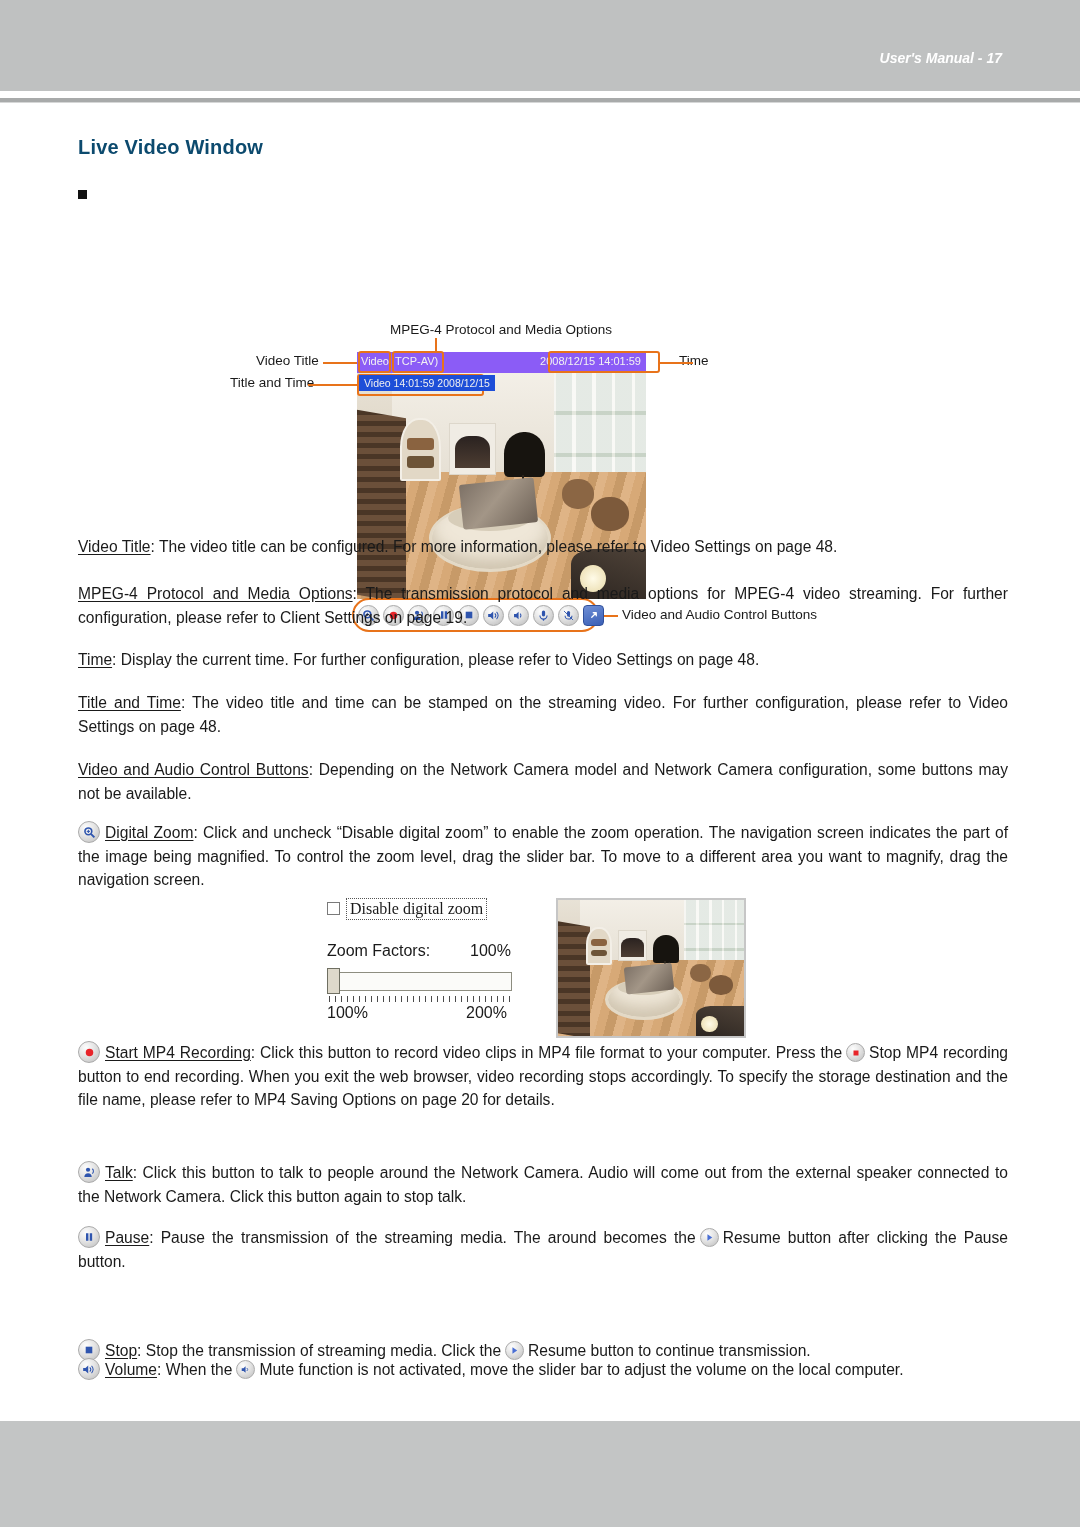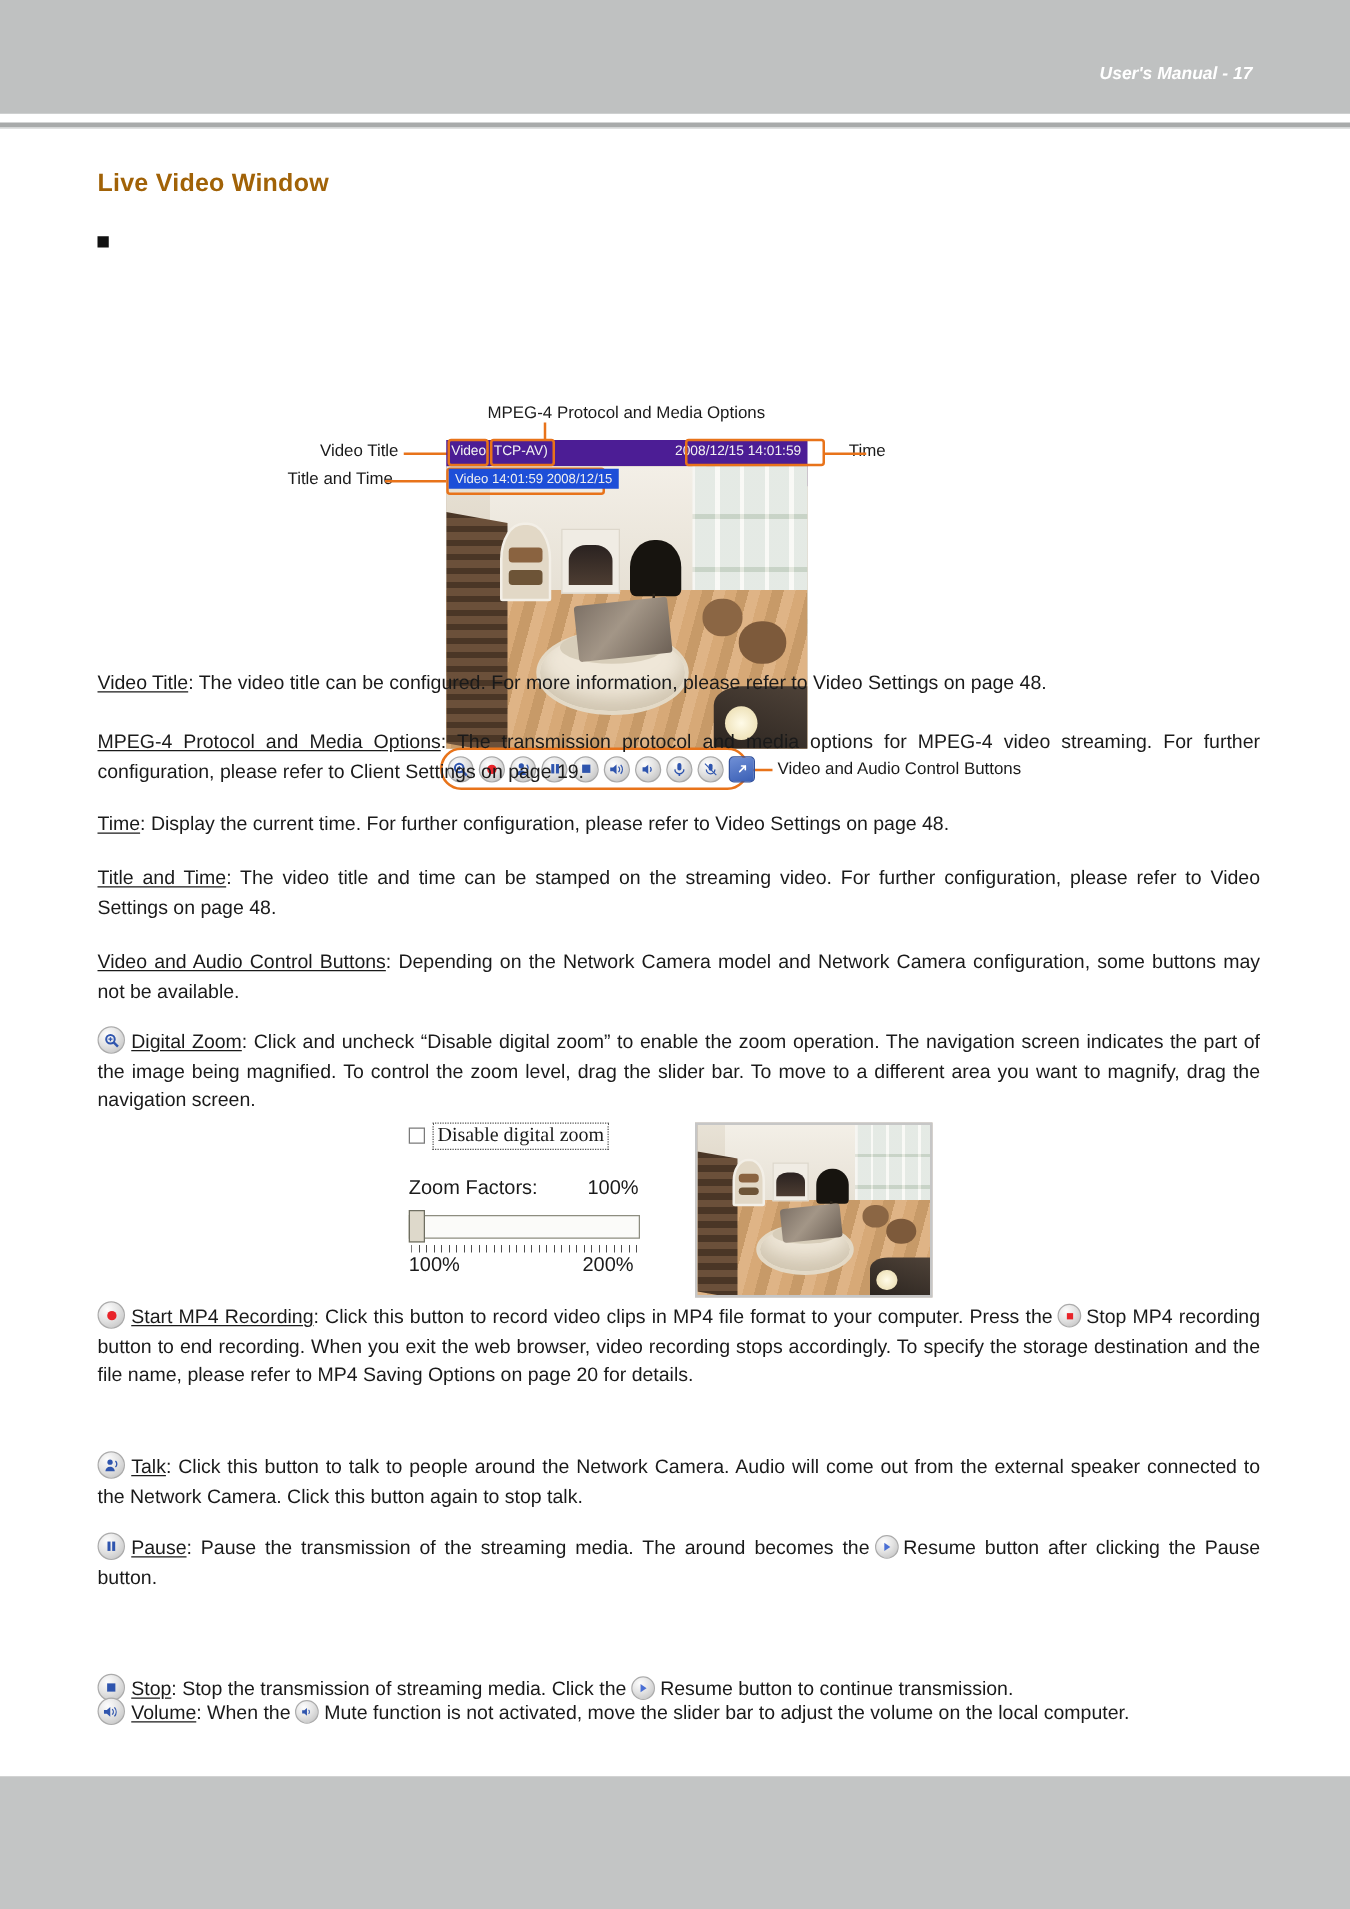--- a/index.html
+++ b/index.html
@@ -40,21 +40,21 @@
     position:absolute; right:78px; top:50px;
     font-size:14px; font-weight:bold; font-style:italic; color:#ffffff;
     white-space:nowrap;
   }
 
   
   .content { position:absolute; left:0; top:103px; width:1080px; }
 
   h1.section-title {
     position:absolute; left:78px; top:33px;
-    font-size:20px; font-weight:bold; color:#a16207;
+    font-size:20px; font-weight:bold; color:#0c4a6e;
     letter-spacing:.2px;
   }
 
   .bullet-line {
     position:absolute; left:78px; top:80px; width:930px;
     font-size:19.5px; color:#1a1a1a; white-space:nowrap;
   }
   .bullet-sq {
     display:inline-block; width:9px; height:9px; background:#111;
     margin-right:11px; vertical-align:2px;
@@ -84,21 +84,21 @@
   .hl-videotitle { left:358px; top:140px; width:33px; height:22px; }
   .hl-protocol  { left:392px; top:140px; width:52px; height:22px; }
   .hl-time      { left:548px; top:140px; width:112px; height:22px; }
   .hl-titletime { left:357px; top:163px; width:127px; height:22px; }
   .hl-ctrlbar   { left:352px; top:387px; width:247px; height:34px; border-radius:17px; }
 
   
   .video-window { position:absolute; left:357px; top:141px; width:289px; height:247px; }
   .video-titlebar {
     position:absolute; left:0; top:0; width:289px; height:37px;
-    background:#4c1d95;
+    background:#8b5cf6;
   }
   .vt-text {
     position:absolute; left:4px; top:3px;
     font-size:11px; color:#f2f2f2; font-family:"Liberation Sans", sans-serif;
     white-space:nowrap;
   }
   .vt-proto { position:absolute; left:38px; top:3px; font-size:11px; color:#f2f2f2; white-space:nowrap; }
   .vt-time  { position:absolute; right:5px; top:3px; font-size:11px; color:#f2f2f2; white-space:nowrap; }
 
   .video-img { position:absolute; left:0; top:21px; width:289px; height:226px; overflow:hidden; background:#c9bba9; }

